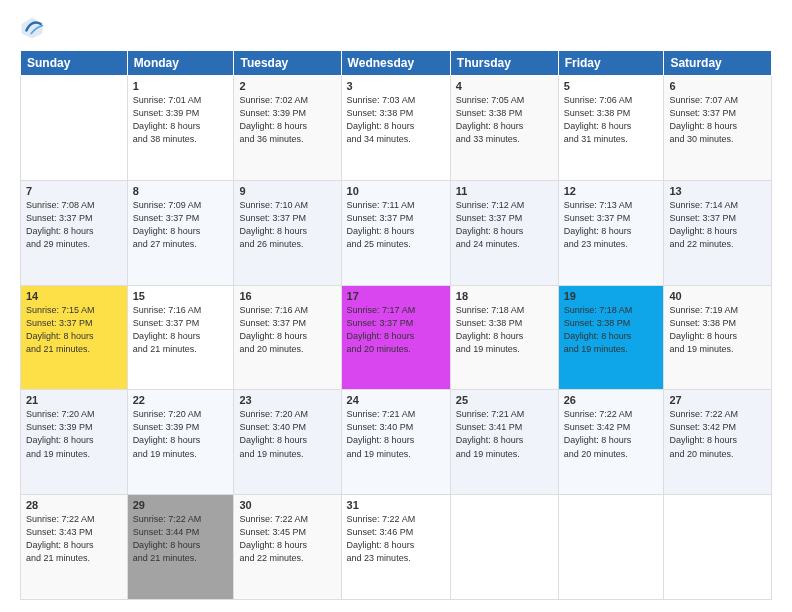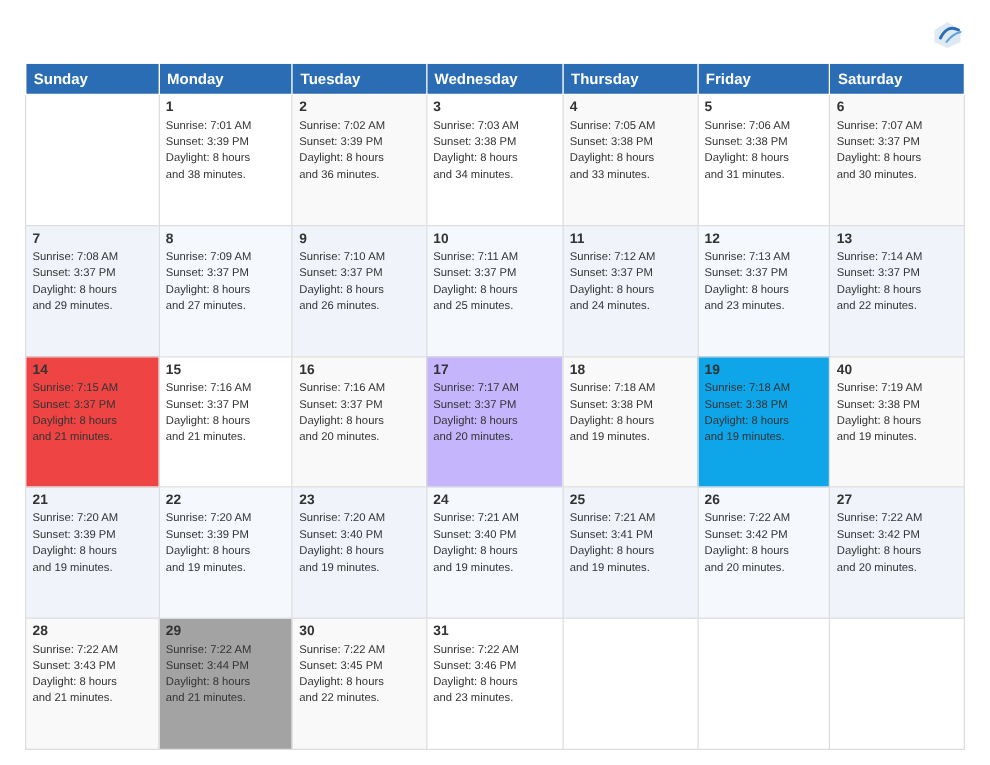--- a/index.html
+++ b/index.html
@@ -9,21 +9,20 @@
       width: 792px;
       height: 612px;
       overflow: hidden;
     }
     .page {
       width: 792px;
       height: 612px;
       padding: 16px 20px 12px 20px;
       display: flex;
       flex-direction: column;
-      align-items: flex-end;
     }
     .header {
       display: flex;
       justify-content: space-between;
       align-items: flex-start;
       margin-bottom: 10px;
     }
     .logo {
       display: flex;
       align-items: center;
@@ -192,33 +191,33 @@
           <td style="background: rgb(245, 248, 253);">
             <span class="day-num">12</span>
             <div class="day-info">Sunrise: 7:13 AM<br>Sunset: 3:37 PM<br>Daylight: 8 hours<br>and 23 minutes.</div>
           </td>
           <td style="background: rgb(240, 244, 250);">
             <span class="day-num">13</span>
             <div class="day-info">Sunrise: 7:14 AM<br>Sunset: 3:37 PM<br>Daylight: 8 hours<br>and 22 minutes.</div>
           </td>
         </tr>
         <tr>
-          <td style="background: #ef4444;">
+          <td style="background: #fde047;">
             <span class="day-num">14</span>
             <div class="day-info">Sunrise: 7:15 AM<br>Sunset: 3:37 PM<br>Daylight: 8 hours<br>and 21 minutes.</div>
           </td>
           <td style="background: rgb(255, 255, 255);">
             <span class="day-num">15</span>
             <div class="day-info">Sunrise: 7:16 AM<br>Sunset: 3:37 PM<br>Daylight: 8 hours<br>and 21 minutes.</div>
           </td>
           <td style="background: rgb(249, 249, 249);">
             <span class="day-num">16</span>
             <div class="day-info">Sunrise: 7:16 AM<br>Sunset: 3:37 PM<br>Daylight: 8 hours<br>and 20 minutes.</div>
           </td>
-          <td style="background: #c4b5fd; margin-top: 29px;">
+          <td style="background: #d946ef; margin-top: 29px;">
             <span class="day-num">17</span>
             <div class="day-info">Sunrise: 7:17 AM<br>Sunset: 3:37 PM<br>Daylight: 8 hours<br>and 20 minutes.</div>
           </td>
           <td style="background: rgb(249, 249, 249);">
             <span class="day-num">18</span>
             <div class="day-info">Sunrise: 7:18 AM<br>Sunset: 3:38 PM<br>Daylight: 8 hours<br>and 19 minutes.</div>
           </td>
           <td style="background: #0ea5e9;">
             <span class="day-num">19</span>
             <div class="day-info">Sunrise: 7:18 AM<br>Sunset: 3:38 PM<br>Daylight: 8 hours<br>and 19 minutes.</div>

